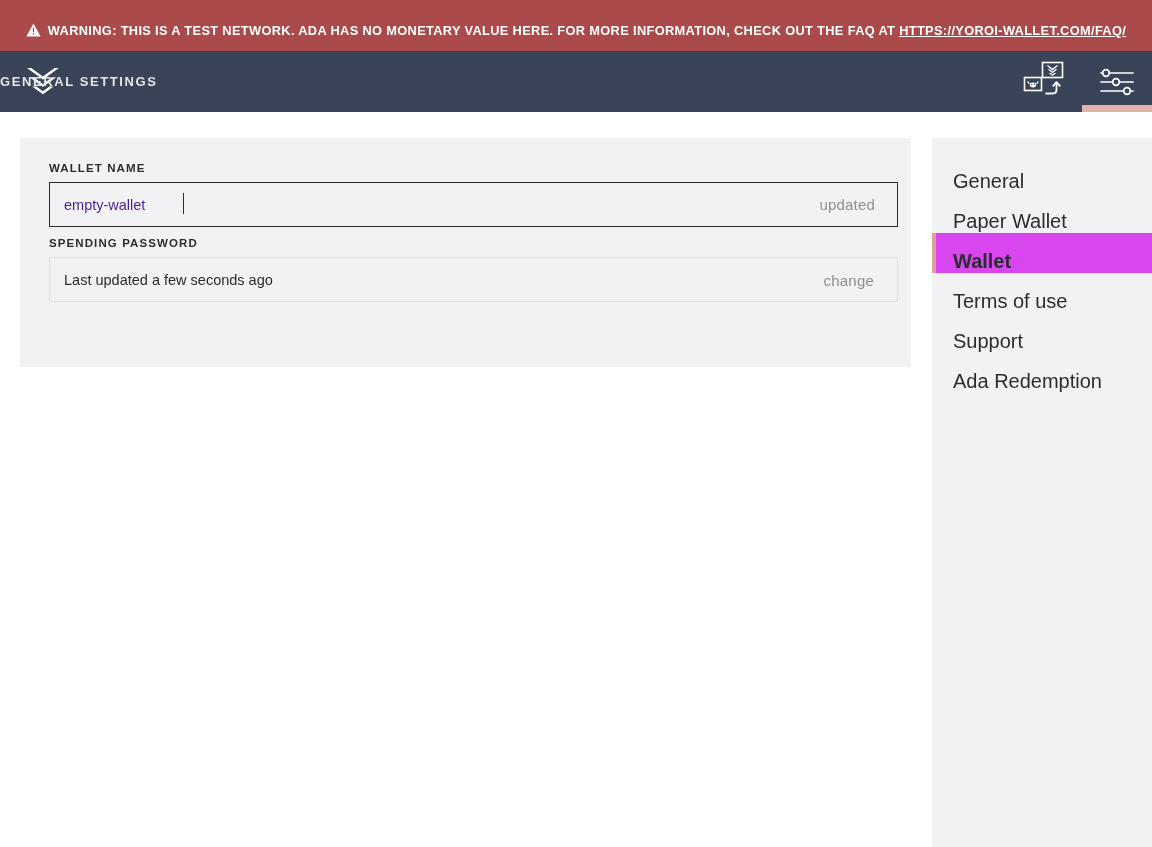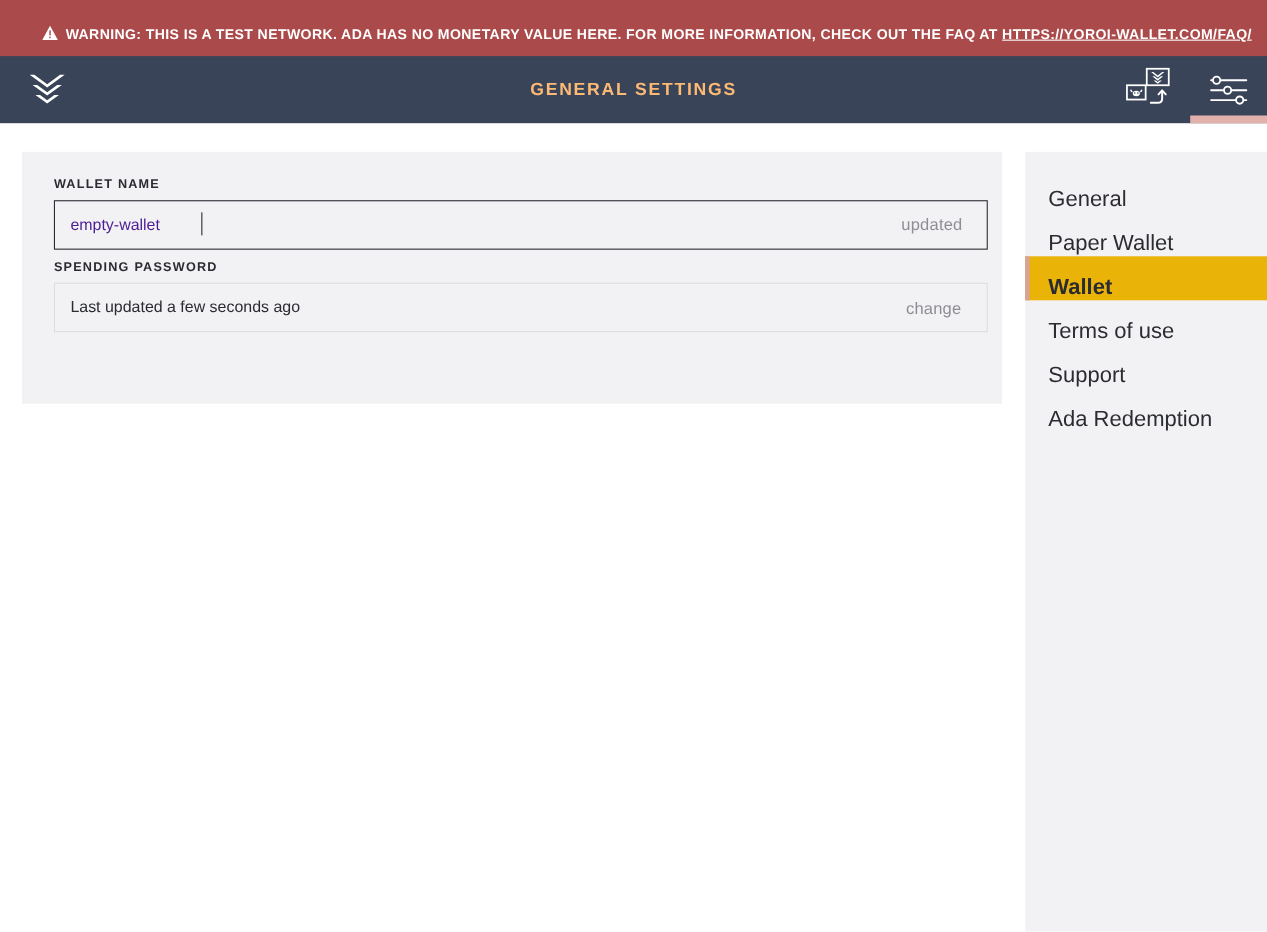--- a/index.html
+++ b/index.html
@@ -15,21 +15,21 @@
   
   .warning-banner {
     position: absolute;
     top: 0; left: 0;
     width: 1152px;
     height: 60px;
     background: #ab4a4a;
     color: #ffffff;
     display: flex;
     align-items: center;
-    justify-content: flex-end;
+    justify-content: center;
     padding: 4px 14px;
   }
   .warning-inner {
     text-align: center;
     font-size: 12.8px;
     font-weight: bold;
     letter-spacing: 0.35px;
     line-height: 21px;
     text-transform: uppercase;
   }
@@ -61,23 +61,23 @@
     position: absolute;
     left: 25px;
     top: 13px;
     width: 36px;
     height: 36px;
   }
   .page-title {
     position: absolute;
     left: 0;
     width: 1152px;
-    text-align: center;
-    color: #fdba74;
-    font-size: 16px;
+    text-align: left;
+    color: #e5e5e5;
+    font-size: 13px;
     font-weight: bold;
     letter-spacing: 1.6px;
     text-transform: uppercase;
   }
   .top-icons {
     position: absolute;
     right: 0;
     top: 0;
     height: 61px;
     display: flex;
@@ -202,21 +202,21 @@
     position: relative;
     height: 40px;
     display: flex;
     align-items: flex-end;
     padding-left: 21px;
     font-size: 20px;
     color: #2b2c32;
     cursor: pointer;
   }
   .menu-item.active {
-    background: #eab308;
+    background: #d946ef;
     font-weight: bold;
   }
   .menu-item.active::before {
     content: "";
     position: absolute;
     left: 0; top: 0;
     width: 4px;
     height: 40px;
     background: #d8a29a;
   }

